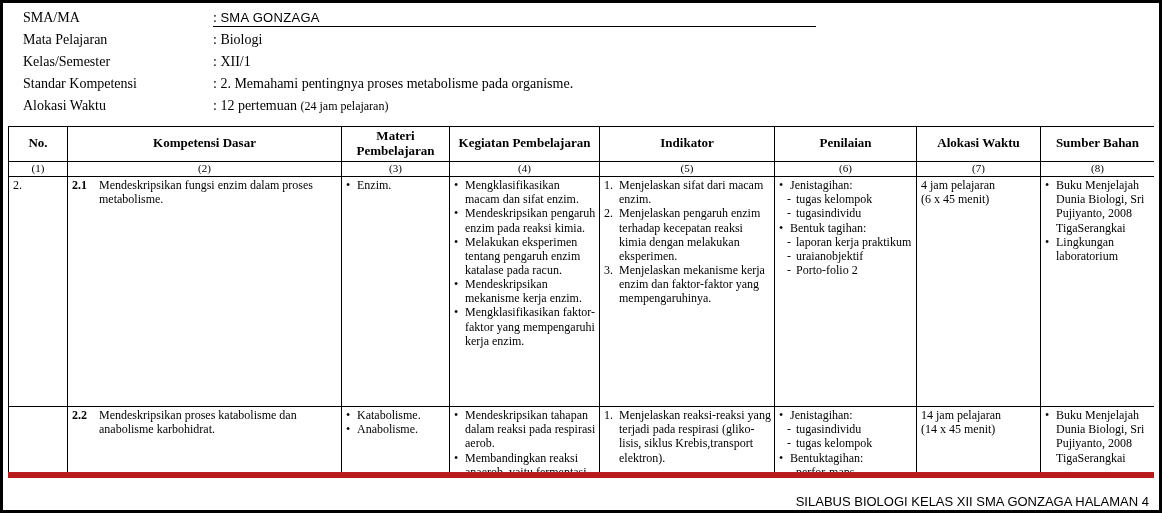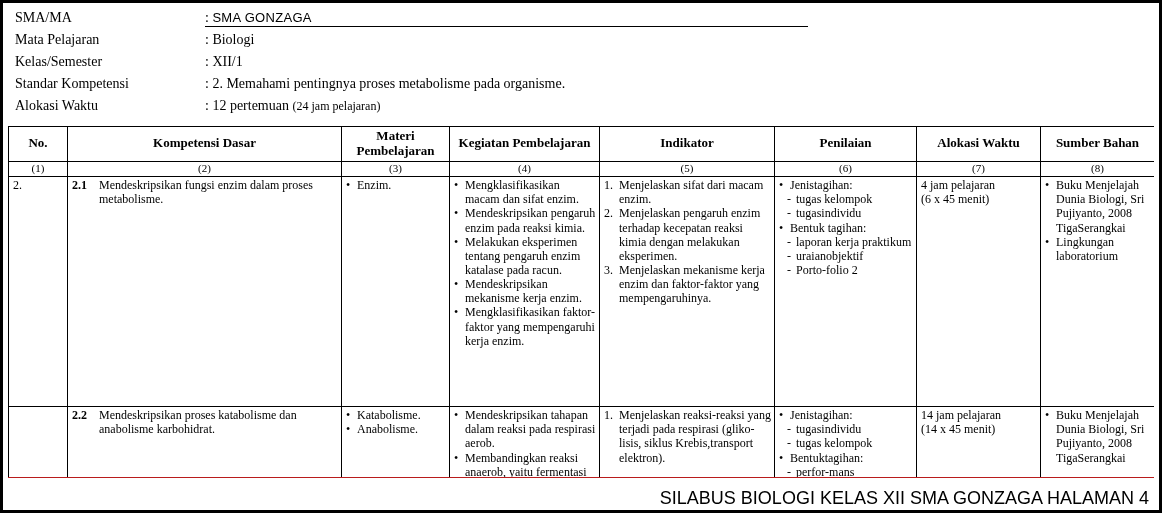--- a/index.html
+++ b/index.html
@@ -2,48 +2,48 @@
 <html><head>
 <meta charset="utf-8">
 <style>
   * { box-sizing: border-box; }
   html, body { margin: 0; padding: 0; background: #ffffff; }
   .page {
     width: 1162px; height: 513px; background: #fff;
     border: 3px solid #000; position: relative; overflow: hidden;
     font-family: "Liberation Serif", serif; color: #000;
   }
-  .doc-header { padding: 7px 10px 2px 12px; font-size: 14px; }
+  .doc-header { padding: 7px 10px 2px 20px; font-size: 14px; }
   .hf-row { display: flex; align-items: baseline; min-height: 22px; }
   .hf-label { width: 190px; flex: none; }
   .hf-value { white-space: nowrap; }
   .filled { font-family: "Liberation Sans", sans-serif; font-size: 13px; letter-spacing: 0.3px; text-align: right; }
   .hf-underline { border-bottom: 1px solid #000; display: inline-block; width: 603px; }
   .large { font-size: 12px; }
 
-  .table-wrap { margin: 4px 5px 0 5px; height: 352px; overflow: hidden; border-bottom: 1px solid #b91c1c; }
+  .table-wrap { margin: 4px 5px 0 5px; height: 352px; overflow: hidden; border-bottom: 6px solid #b91c1c; }
   table.silabus { border-collapse: collapse; table-layout: fixed; width: 1146px; font-size: 12px; }
   .silabus th, .silabus td { border: 1px solid #000; vertical-align: top; padding: 1px 3px 2px 4px; }
   .silabus thead th { font-weight: bold; text-align: center; font-size: 13px; vertical-align: middle; padding: 2px; line-height: 1.15; }
   .silabus thead tr.nums th { font-weight: normal; font-size: 11px; padding: 0 0 1px 0; line-height: 1.2; }
   tbody tr.row-0 { height: 230px; }
 
   .li { display: flex; line-height: 1.18; }
   .li .marker { flex: none; width: 11px; }
   .li.kd .marker { width: 27px; font-weight: bold; }
   .li.num .marker { width: 15px; }
   .li.sub { margin-left: 8px; }
   .li.sub .marker { width: 9px; }
   .li-text { flex: 1; }
   .it { }
   .aw-line { line-height: 1.2; }
 
   .footer {
     position: absolute; right: 10px; bottom: 1px;
-    font-family: "Liberation Sans", sans-serif; font-size: 18px; margin-left: 24px;
+    font-family: "Liberation Sans", sans-serif; font-size: 13px; margin-left: 24px;
   }
 </style>
 </head>
 <body>
 
 <div class="page">
   <div class="doc-header" id="header-fields">
       <div class="hf-row">
         <span class="hf-label">SMA/MA</span>
         <span class="hf-value hf-underline"><span>: </span><span class="filled">SMA GONZAGA</span></span>

